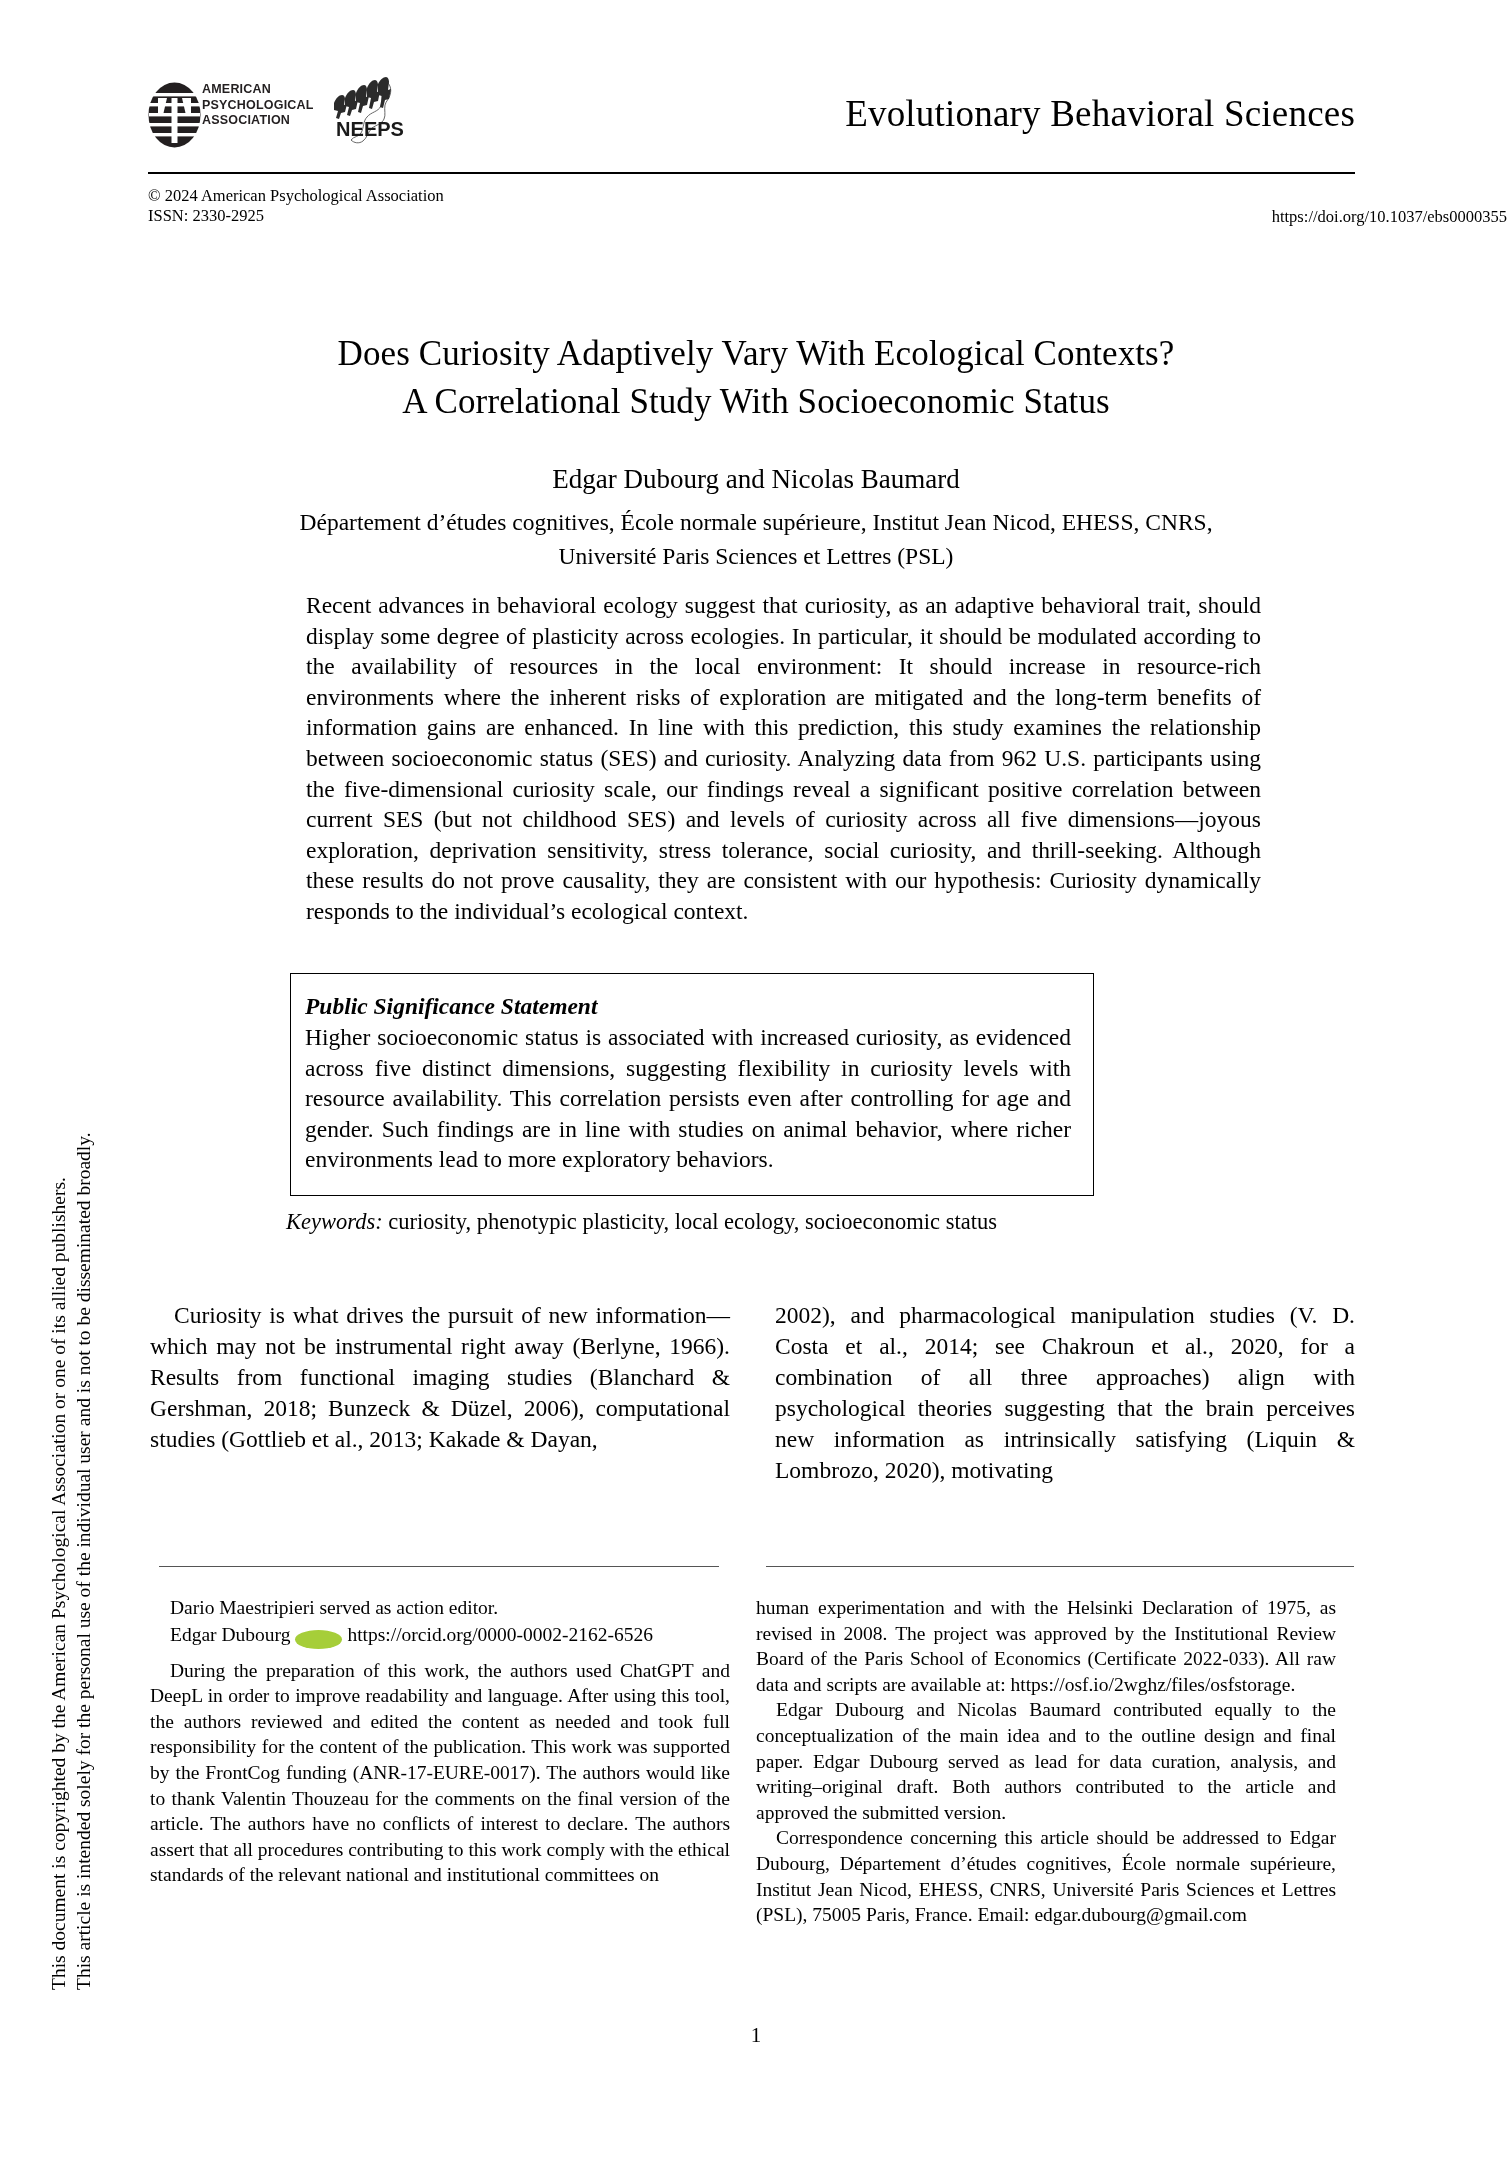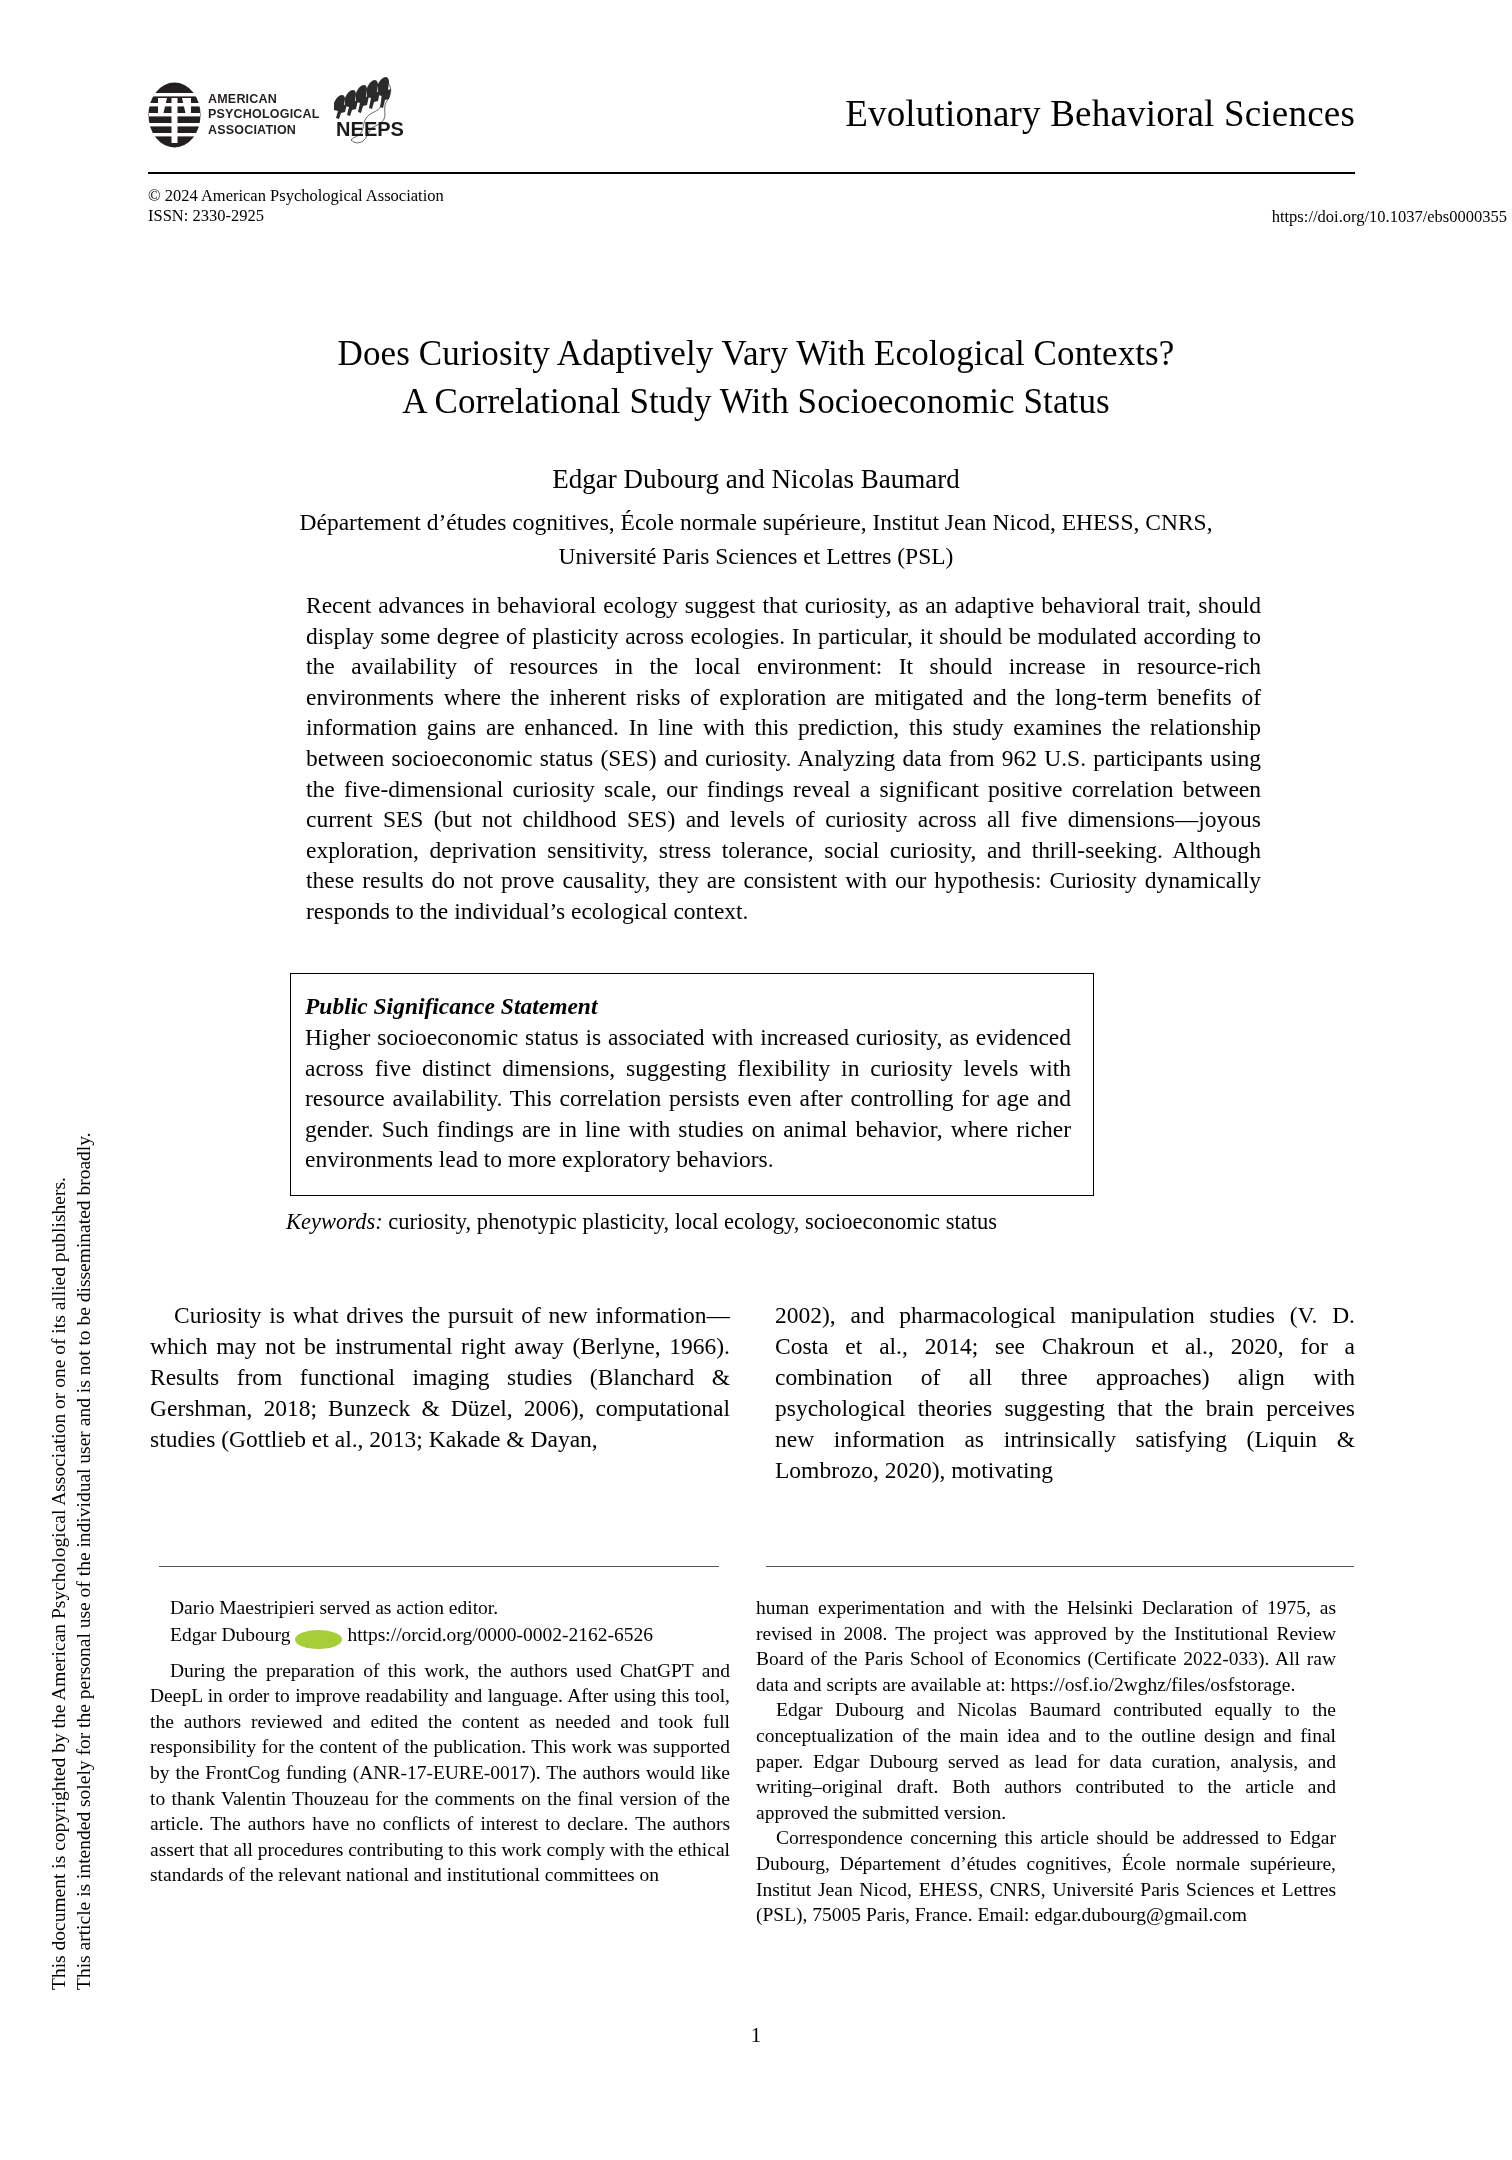--- a/index.html
+++ b/index.html
@@ -43,22 +43,21 @@
     left: 148px;
     top: 62px;
     width: 1207px;
     height: 96px;
   }
   .apa-logo {
     position: absolute;
     left: 0px;
     top: 20px;
     display: flex;
-    align-items: center;
-    gap: 7px;
+    gap: 1px;
   }
   .apa-mark {
     width: 53px;
     height: 66px;
   }
   .apa-words {
     font-family: "Liberation Sans", sans-serif;
     font-weight: bold;
     font-size: 12.5px;
     line-height: 15.5px;

